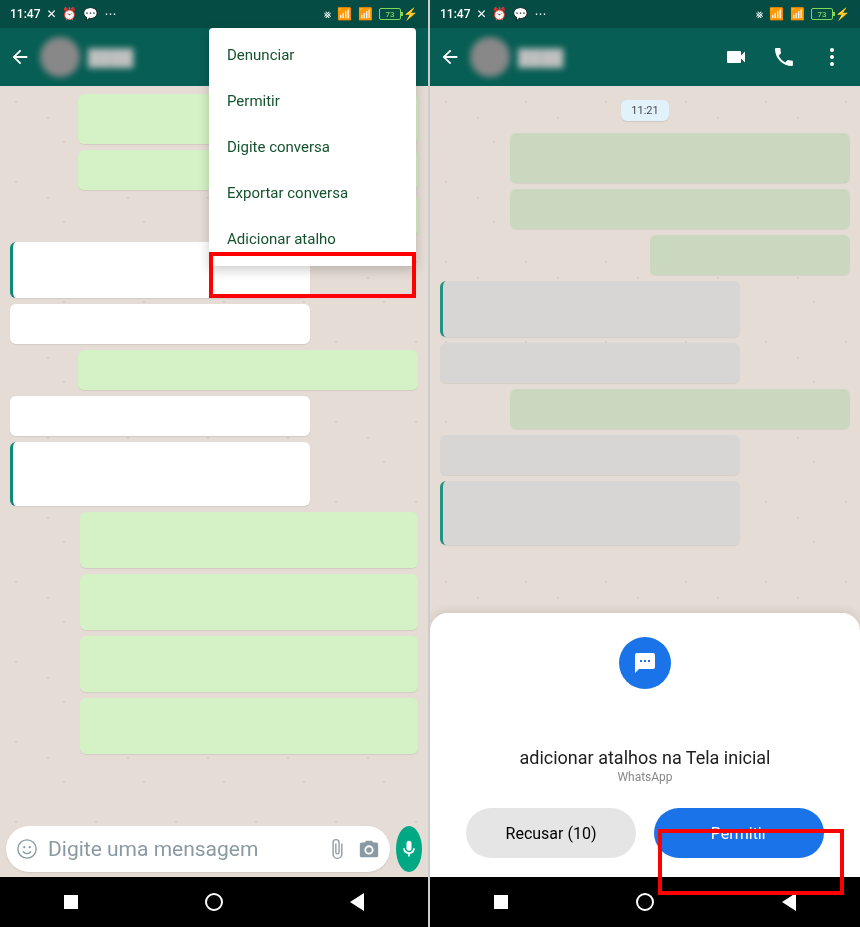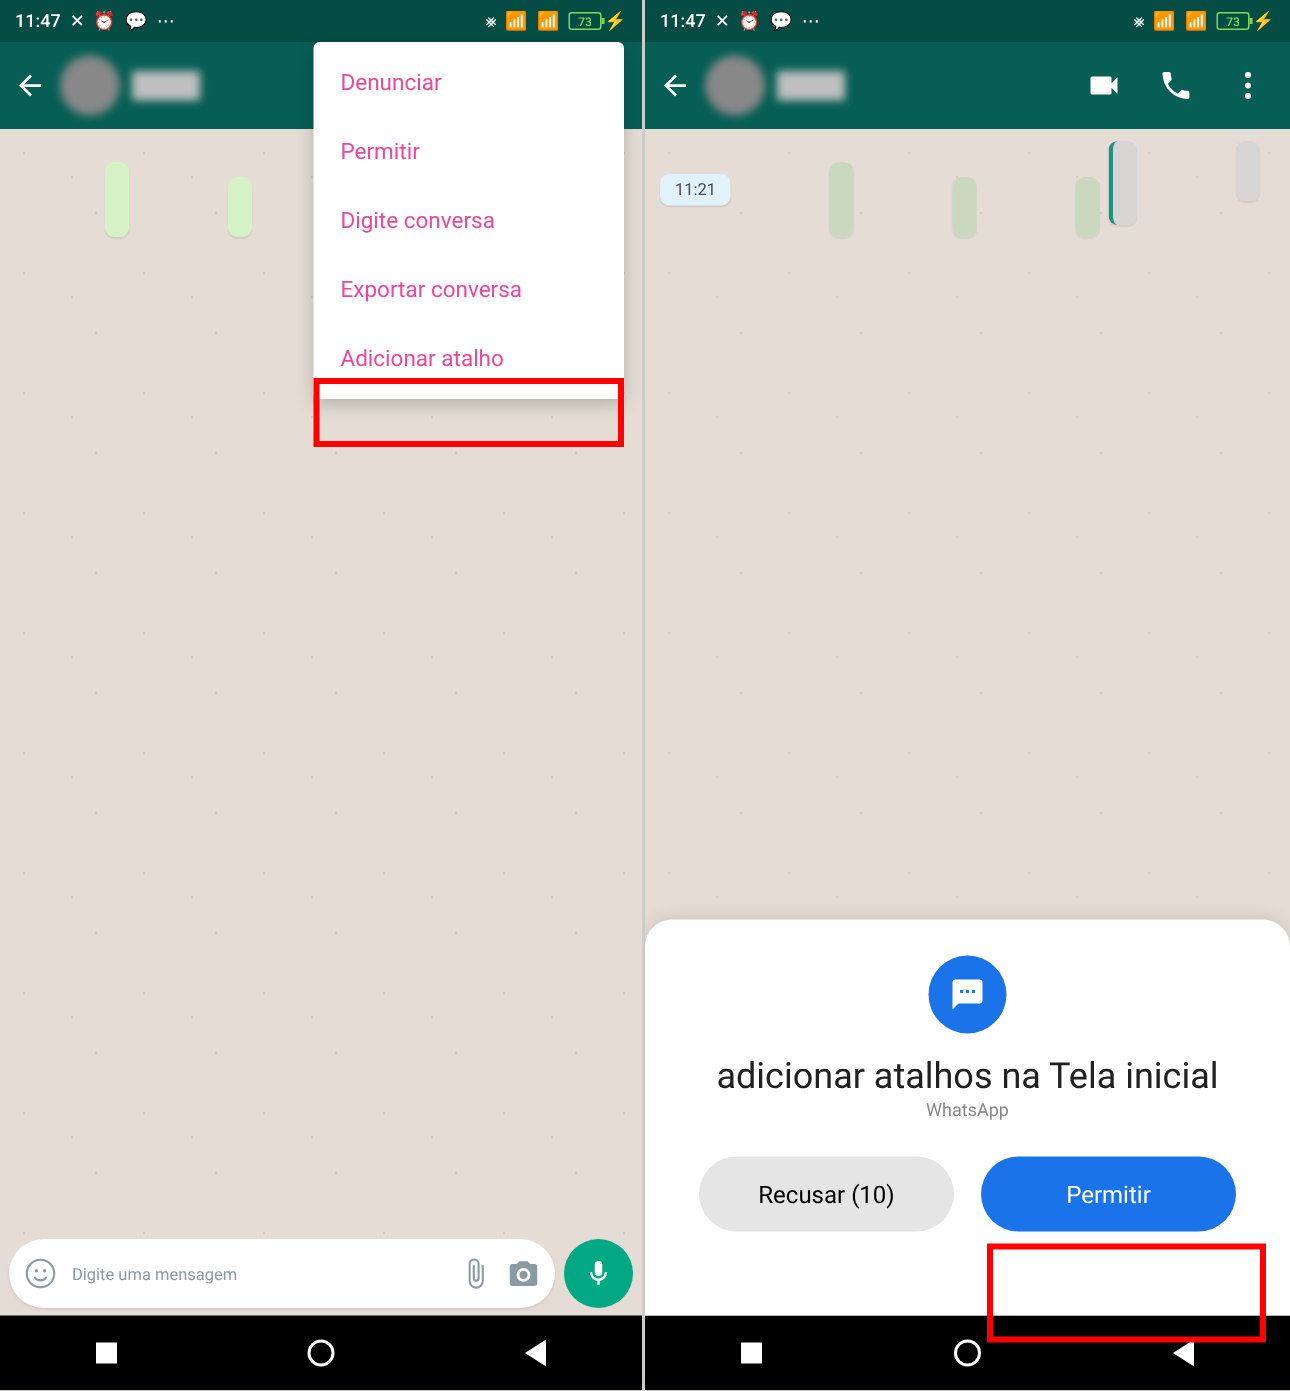--- a/index.html
+++ b/index.html
@@ -126,21 +126,21 @@
       background-image:
         radial-gradient(circle at 20% 20%, #000 1px, transparent 1px),
         radial-gradient(circle at 60% 40%, #000 1px, transparent 1px),
         radial-gradient(circle at 80% 70%, #000 1px, transparent 1px);
       background-size: 80px 80px;
     }
     .messages {
       position: relative;
       padding: 8px 10px;
       display: flex;
-      flex-direction: row;
+      flex-direction: column;
       gap: 6px;
     }
     .time-badge {
       background: #e1f2fb;
       font-size: 11px;
       color: #4a4a4a;
       padding: 4px 10px;
       border-radius: 6px;
       align-self: center;
       margin: 6px 0;
@@ -197,21 +197,21 @@
       display: flex;
       align-items: center;
       padding: 0 10px;
       gap: 10px;
       box-shadow: 0 1px 2px rgba(0,0,0,0.1);
     }
     .input-box input {
       flex: 1;
       border: none;
       outline: none;
-      font-size: 11px;
+      font-size: 21px;
       color: #6d28d9;
       background: transparent;
     }
     .input-box input::placeholder {
       color: #8a9aa3;
     }
     .mic-btn {
       width: 46px;
       height: 46px;
       border-radius: 50%;
@@ -246,21 +246,21 @@
       width: 207px;
       background: #fff;
       border-radius: 4px;
       box-shadow: 0 4px 12px rgba(0,0,0,0.2);
       z-index: 10;
       padding: 4px 0;
     }
     .menu-item {
       padding: 14px 18px;
       font-size: 15px;
-      color: #ec4899;
+      color: #14532d;
     }
     .red-highlight {
       position: absolute;
       border: 4px solid #ff0000;
       pointer-events: none;
       z-index: 50;
     }
     .red-left {
       top: 252px;
       right: 12px;
@@ -298,23 +298,24 @@
       width: 52px;
       height: 52px;
       border-radius: 50%;
       background: #1a73e8;
       display: flex;
       align-items: center;
       justify-content: center;
       margin-bottom: 14px;
     }
     .sheet-title {
-      font-size: 24px;
+      font-size: 18px;
       color: #202020;
       margin-bottom: 2px;
+      margin-top: 44px;
     }
     .sheet-subtitle {
       font-size: 12px;
       color: #888;
       margin-bottom: 24px;
     }
     .sheet-buttons {
       display: flex;
       gap: 18px;
       width: 100%;

